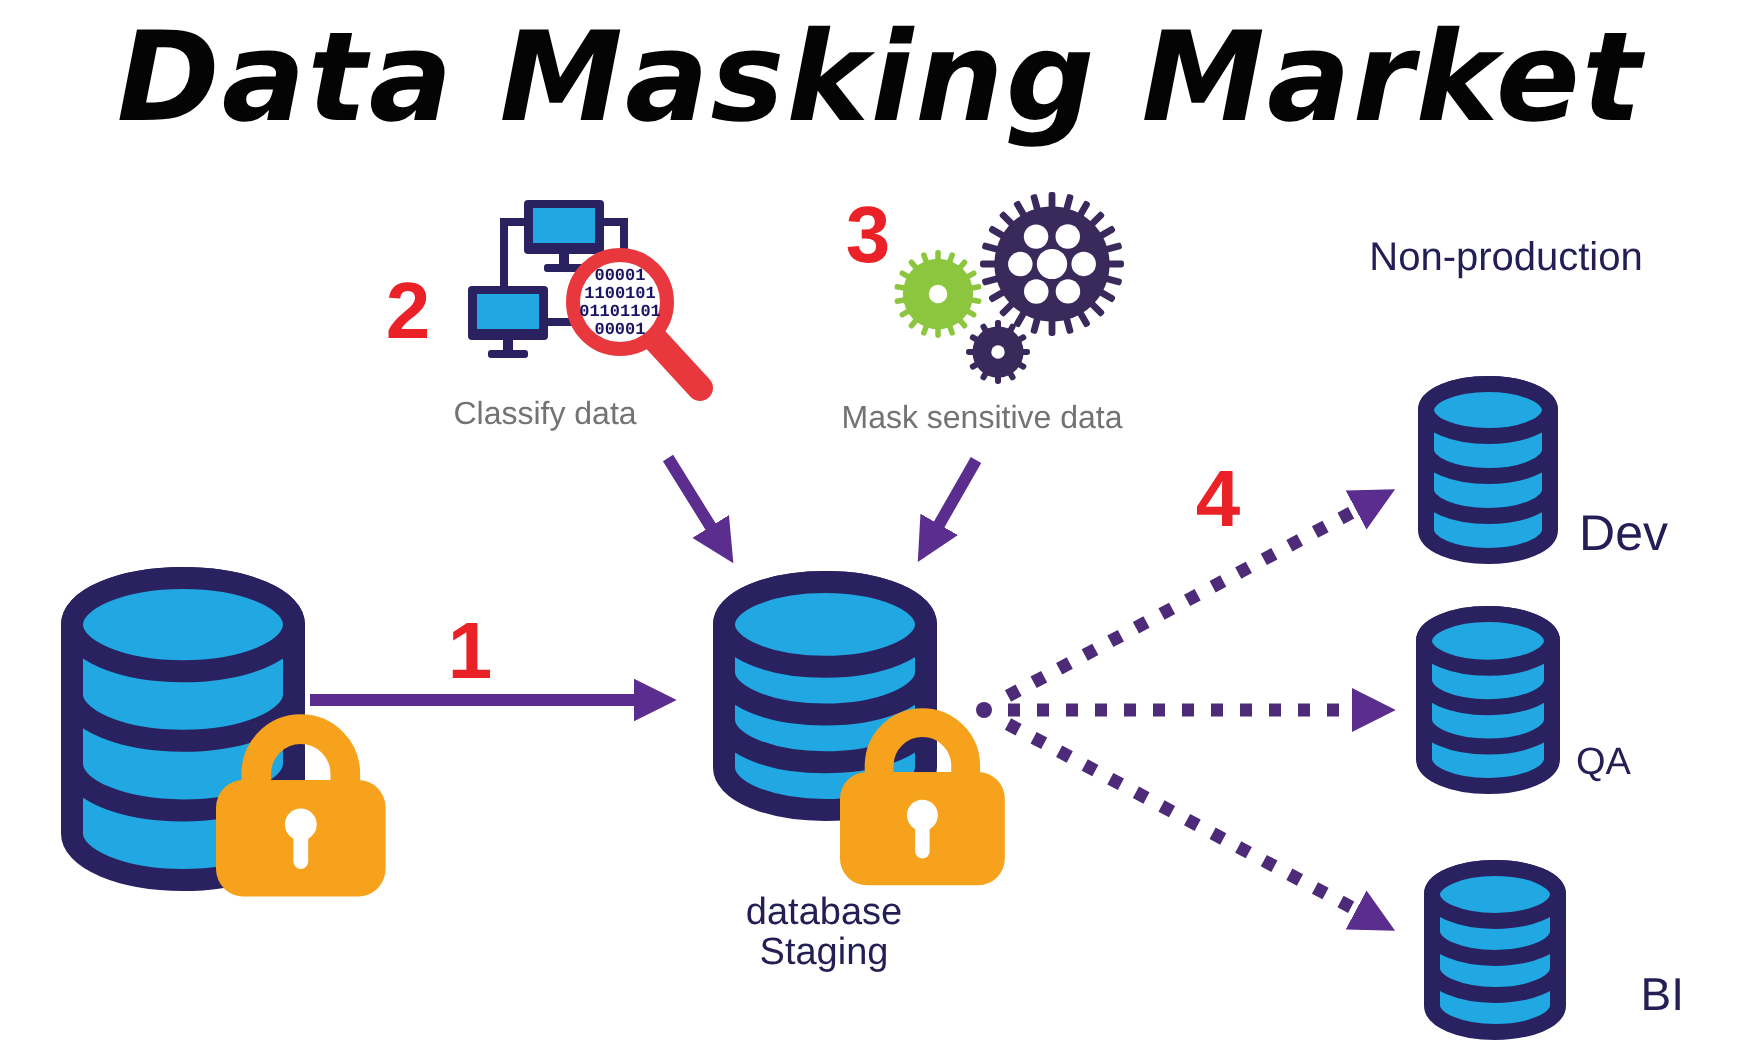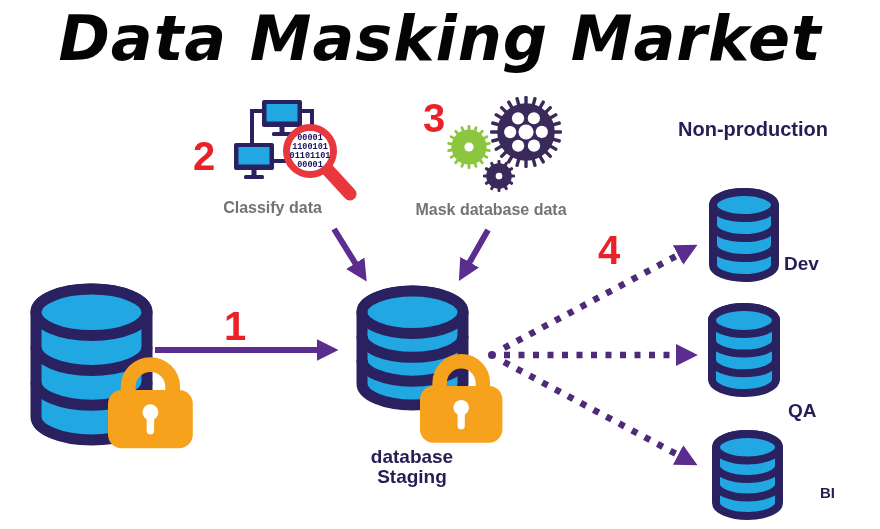--- a/index.html
+++ b/index.html
@@ -1,21 +1,21 @@
 <!DOCTYPE html>
 <html><head>
 <meta charset="utf-8">
 <style>
   html,body{margin:0;padding:0;background:#fff;}
   .canvas{position:relative;width:880px;height:529px;background:#ffffff;overflow:hidden;
           font-family:"Liberation Sans",sans-serif;padding-left:22px;}
   .layer{position:absolute;left:0;top:0;}
   .title{position:absolute;top:2px;left:0;width:880px;text-align:center;
          font:italic 700 62px "DejaVu Sans",sans-serif;letter-spacing:1px;color:#040404;}
-  .lbl{position:absolute;font-weight:bold;color:#231F54;text-align:center;line-height:1.18;}
+  .lbl{position:absolute;font-weight:normal;color:#231F54;text-align:center;line-height:1.18;}
   .lbl.black{color:#737373;}
   .lbl .ln{display:block;}
   .num{position:absolute;width:64px;text-align:center;font-weight:bold;
        font-size:40px;color:#EB2128;line-height:1;}
   svg text.bin{font:bold 8.5px "Liberation Mono",monospace;fill:#1B1464;}
 </style>
 </head>
 <body>
 
 <div class="canvas">
@@ -185,27 +185,27 @@
         </g>
     </g>
   </svg>
 
   <div class="num" style="left:172px;top:136px;">2</div>
   <div class="num" style="left:402px;top:98px;">3</div>
   <div class="num" style="left:203px;top:306px;">1</div>
   <div class="num" style="left:577px;top:230px;">4</div>
 
   <div class="lbl black" style="left:190px;top:199px;width:165px;font-size:16px;">Classify data</div>
-  <div class="lbl black" style="left:400px;top:201px;width:182px;font-size:16px;">Mask database data</div>
+  <div class="lbl black" style="left:400px;top:201px;width:182px;font-size:16px;">Mask sensitive data</div>
 
 
   <div class="lbl" style="left:342px;top:447px;width:140px;font-size:19px;line-height:1.06;">
     <span class="ln">database</span>
     <span class="ln">Staging</span>
   </div>
 
   <div class="lbl" style="left:668px;top:118px;width:170px;font-size:20px;">Non-production</div>
 
-  <div class="lbl" style="left:784px;top:253px;width:50px;font-size:19px;text-align:left;">Dev</div>
-  <div class="lbl" style="left:788px;top:371px;width:50px;font-size:19px;text-align:left;margin-top:29px;">QA</div>
-  <div class="lbl" style="left:792px;top:484px;width:50px;font-size:15px;text-align:left;margin-left:28px;">BI</div>
+  <div class="lbl" style="left:784px;top:253px;width:50px;font-size:25px;text-align:right;">Dev</div>
+  <div class="lbl" style="left:788px;top:371px;width:50px;font-size:19px;text-align:left;">QA</div>
+  <div class="lbl" style="left:792px;top:484px;width:50px;font-size:23px;text-align:right;">BI</div>
 
 </div>
 
 </body></html>

